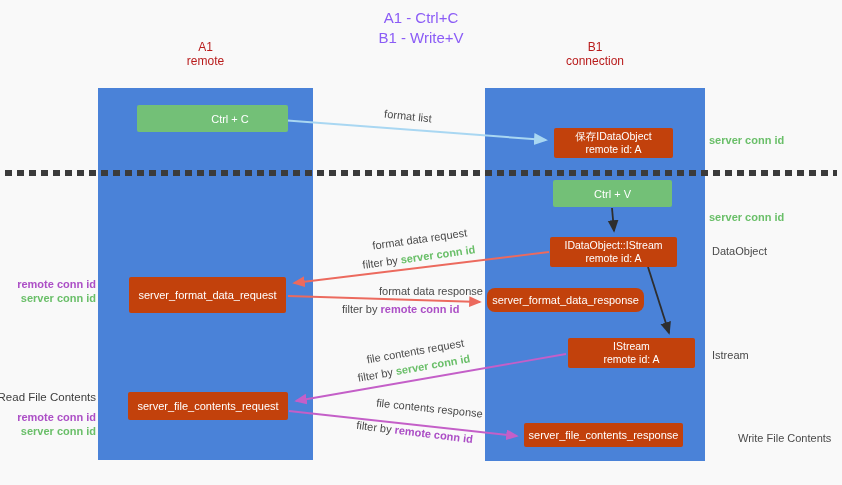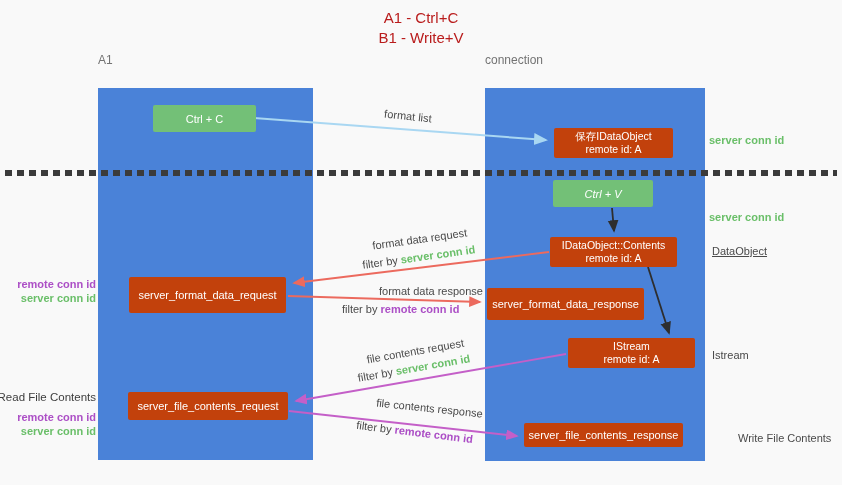--- a/index.html
+++ b/index.html
@@ -1,79 +1,81 @@
 <!DOCTYPE html>
 <html><head>
 <meta charset="utf-8">
 <style>
   html,body{margin:0;padding:0;background:#f9f9f9;}
   .stage{position:relative;width:842px;height:485px;background:#f9f9f9;overflow:hidden;
          font-family:"Liberation Sans",sans-serif;}
   .title{position:absolute;left:0;right:0;top:8px;text-align:center;
-         font-size:15px;line-height:20px;color:#b91c1c;}
-  .colhead{position:absolute;top:53px;font-size:12px;line-height:14px;color:#737373;}
+         font-size:15px;line-height:20px;color:#8b5cf6;}
+  .colhead{position:absolute;top:40px;text-align:center;font-size:12px;line-height:14px;color:#b91c1c;}
   .colhead.a1{left:98px;width:215px;}
   .colhead.b1{left:485px;width:220px;}
   .col{position:absolute;top:88px;background:#4a82d8;}
   .col.a1{left:98px;width:215px;height:372px;}
   .col.b1{left:485px;width:220px;height:373px;}
   .divider{position:absolute;top:170px;left:5px;width:832px;height:6px;
            background:repeating-linear-gradient(90deg,#3b3b3b 0 7px,rgba(0,0,0,0) 7px 12px);}
   .node{position:absolute;display:flex;flex-direction:column;align-items:center;justify-content:center;
         color:#fff;text-align:center;border-radius:2px;white-space:nowrap;}
   .green{background:#73c077;}
   .orange{background:#c2410c;}
   .one{font-size:11px;}
   .two{font-size:10.5px;line-height:13px;}
-  #ctrl-c{left:153px;top:105px;width:103px;height:27px;}
-  #ctrl-v{left:553px;top:180px;width:100px;height:27px;font-style:italic;}
+  #ctrl-c{left:137px;top:105px;width:116px;height:27px;padding-left:35px;}
+  #ctrl-v{left:553px;top:180px;width:119px;height:27px;}
   #save-ido{left:554px;top:128px;width:119px;height:30px;}
   #getdata{left:550px;top:237px;width:127px;height:30px;}
   #istream{left:568px;top:338px;width:127px;height:30px;}
   #fmt-req{left:129px;top:277px;width:157px;height:36px;}
-  #fmt-resp{left:487px;top:288px;width:157px;height:32px;}
+  #fmt-resp{left:487px;top:288px;width:157px;height:24px;border-radius:8px;}
   #file-req{left:128px;top:392px;width:160px;height:28px;text-align:right;}
   #file-resp{left:524px;top:423px;width:159px;height:24px;}
   .lbl{position:absolute;font-size:11px;color:#4a4a4a;white-space:nowrap;}
   .bold-green{color:#6abf69;font-weight:700;}
   .bold-purple{color:#ac4fc6;font-weight:700;}
   #lbl-format-list{left:368px;top:110px;width:80px;text-align:center;transform:rotate(6deg);}
   #lbl-fdr{left:372px;top:233px;transform:rotate(-8deg);}
   #lbl-fdr-filter{left:362px;top:251px;transform:rotate(-8deg);}
   #lbl-fdresp{left:367px;top:285px;margin-left:12px;}
   #lbl-fdresp-filter{left:342px;top:303px;}
   #lbl-fcr{left:366px;top:345px;transform:rotate(-10deg);}
   #lbl-fcr-filter{left:357px;top:362px;transform:rotate(-10deg);}
   #lbl-fcresp{left:376px;top:402px;transform:rotate(6deg);}
   #lbl-fcresp-filter{left:356px;top:426px;transform:rotate(7deg);}
   #anno-sci-1{left:709px;top:134px;}
   #anno-sci-2{left:709px;top:211px;}
-  #anno-dataobject{left:712px;top:245px;text-decoration:underline;}
+  #anno-dataobject{left:712px;top:245px;}
   #anno-istream{left:712px;top:349px;}
   #anno-wfc{left:714px;top:432px;margin-left:24px;}
   .left-anno{position:absolute;right:746px;text-align:right;line-height:14px;font-size:11px;white-space:nowrap;}
   #anno-left-1{top:277px;}
   #anno-rfc{top:390px;color:#3d3d3d;font-size:11.5px;}
   #anno-left-2{top:410px;}
   .arrows{position:absolute;left:0;top:0;width:842px;height:485px;pointer-events:none;}
 </style>
 </head>
 <body>
 
 <div class="stage">
 
   <div class="title">
     <div>A1 - Ctrl+C</div>
     <div>B1 - Write+V</div>
   </div>
 
   <div class="colhead a1">
     <div>A1</div>
+    <div>remote</div>
   </div>
   <div class="colhead b1">
+    <div>B1</div>
     <div>connection</div>
   </div>
 
   <div class="col a1"></div>
   <div class="col b1"></div>
 
   <div class="divider"></div>
 
   <svg class="arrows" viewBox="0 0 842 485">
     <defs>
@@ -104,21 +106,21 @@
   </div>
   <div class="node green one" id="ctrl-v">
     <span>Ctrl + V</span>
   </div>
 
   <div class="node orange two" id="save-ido">
     <span>保存IDataObject</span>
     <span>remote id: A</span>
   </div>
   <div class="node orange two" id="getdata">
-    <span>IDataObject::Contents</span>
+    <span>IDataObject::IStream</span>
     <span>remote id: A</span>
   </div>
   <div class="node orange two" id="istream">
     <span>IStream</span>
     <span>remote id: A</span>
   </div>
   <div class="node orange one" id="fmt-req">
     <span>server_format_data_request</span>
   </div>
   <div class="node orange one" id="fmt-resp">

